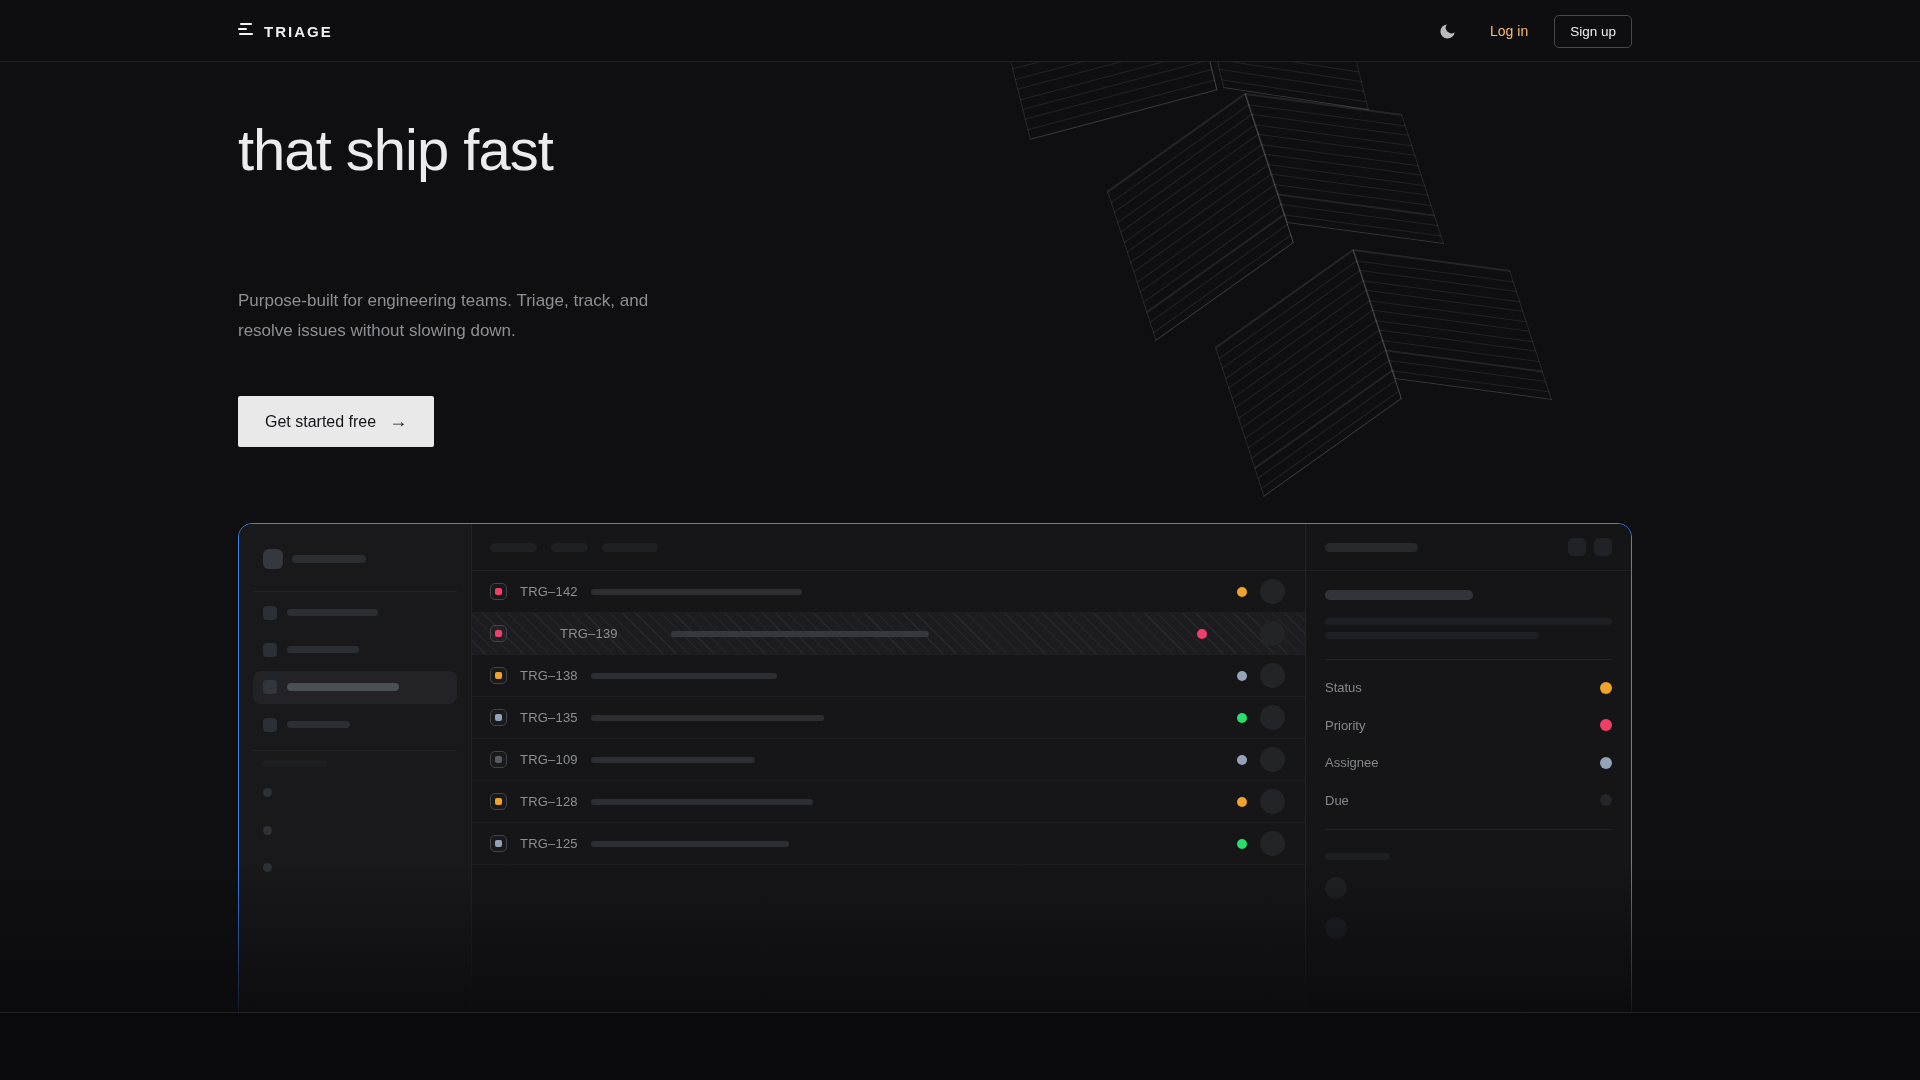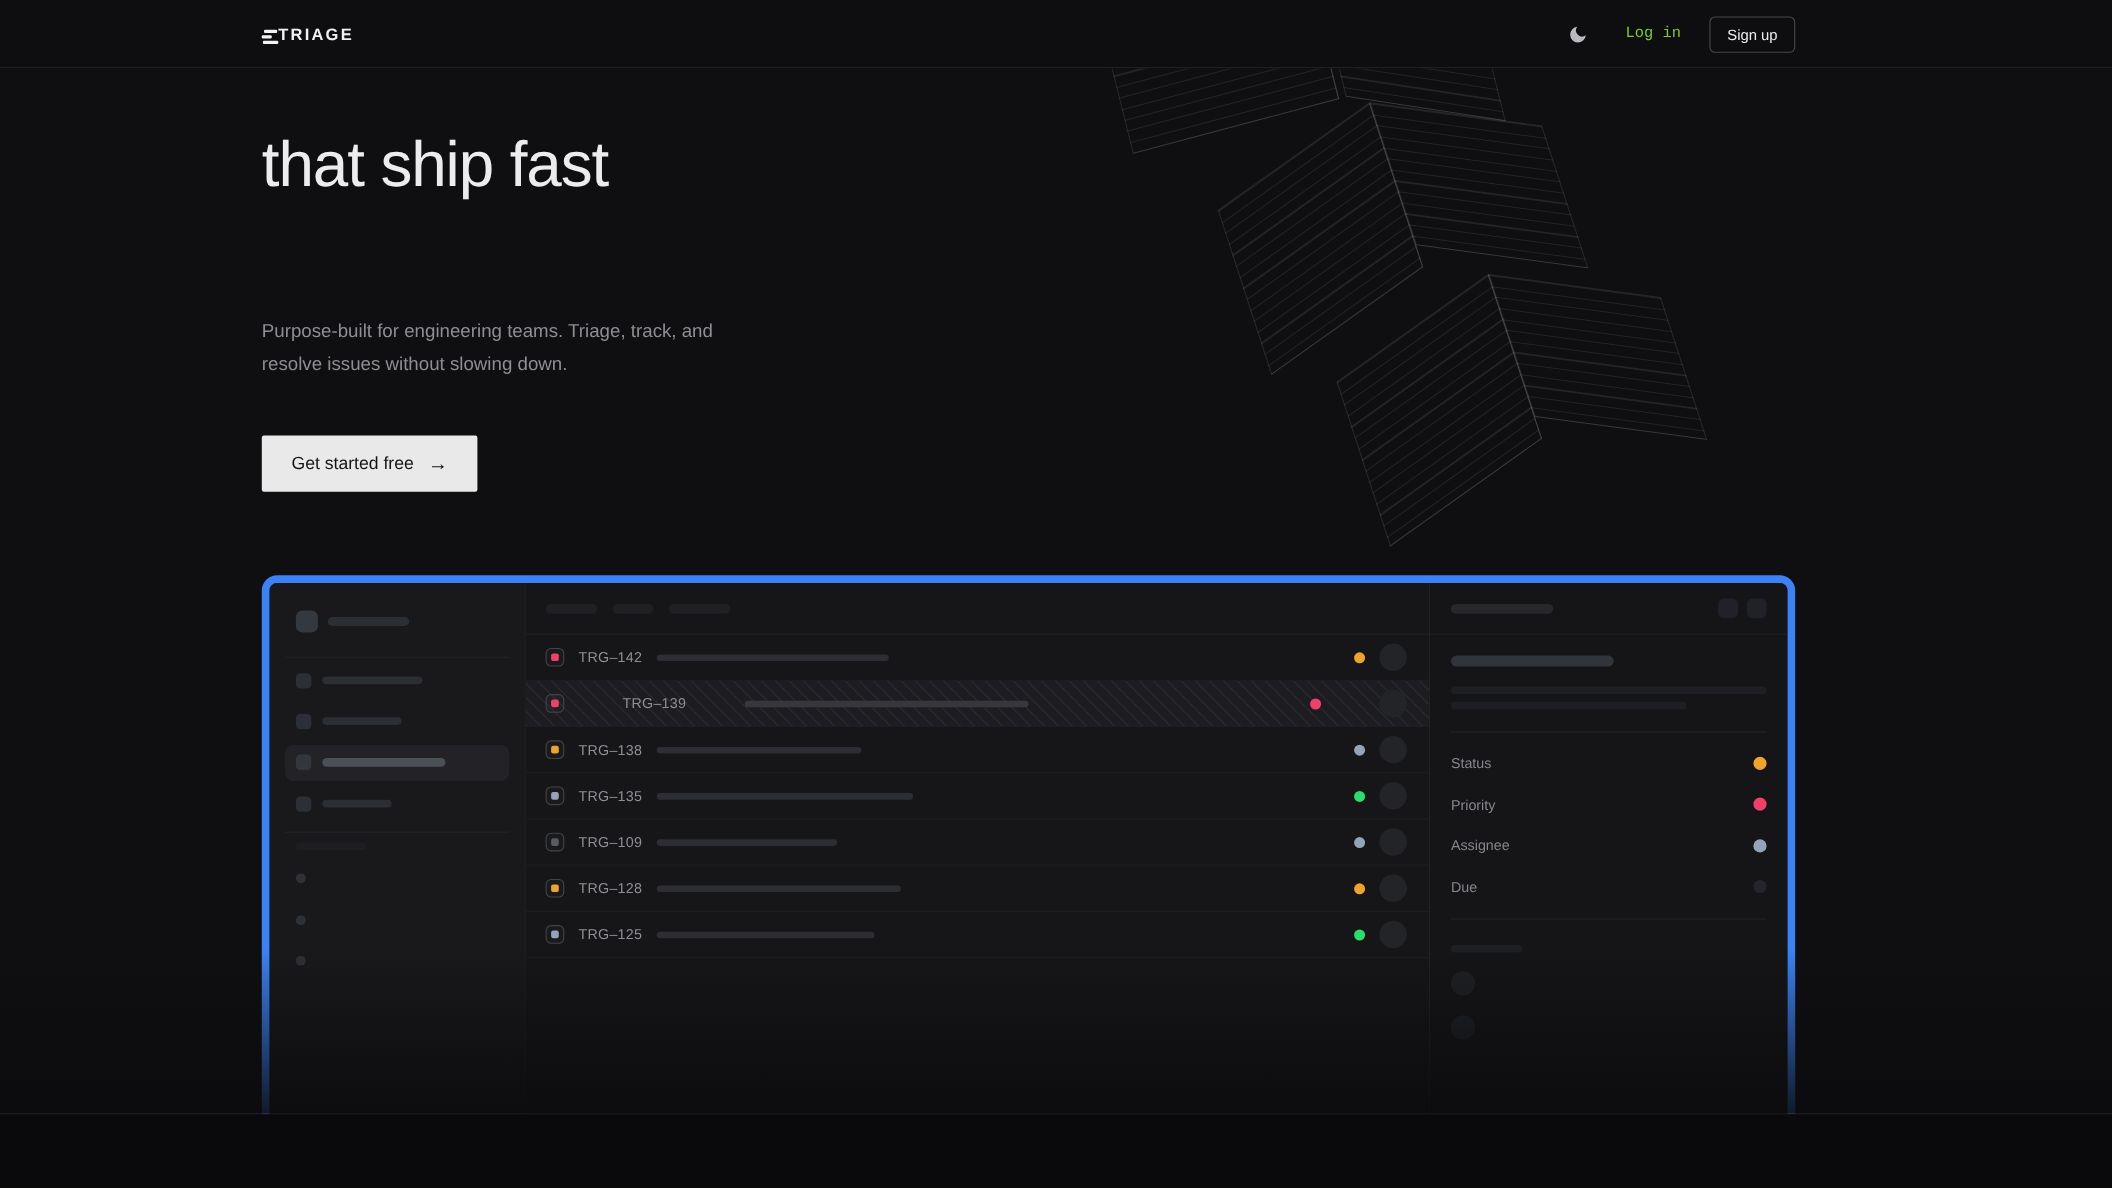--- a/index.html
+++ b/index.html
@@ -3,31 +3,31 @@
 <meta charset="utf-8">
 <style>
   * { margin:0; padding:0; box-sizing:border-box; }
   html,body { width:1920px; height:1080px; overflow:hidden; background:#0a0a0c;
     font-family:"Liberation Sans","DejaVu Sans",sans-serif; }
 
   
   .nav { position:relative; height:62px; background:#0e0e10; border-bottom:1px solid #222226; z-index:5; }
   .nav-inner { position:absolute; left:238px; right:288px; top:0; height:62px;
     display:flex; align-items:center; justify-content:space-between; }
-  .brand { display:flex; align-items:flex-end; }
+  .brand { display:flex; align-items:flex-start; gap:11px; }
   .brand-glyph { display:flex; flex-direction:column; gap:2.5px; }
   .brand-glyph i { display:block; height:2.5px; background:#f2f2f4; border-radius:1px; }
   .brand-glyph i:nth-child(1){ width:12px; margin-left:2px; }
   .brand-glyph i:nth-child(2){ width:9px;  margin-left:0; }
   .brand-glyph i:nth-child(3){ width:14px; margin-left:1px; }
   .brand-name { color:#f0f0f2; font-size:15px; font-weight:700; letter-spacing:2px; }
   .nav-right { display:flex; align-items:center; gap:26px; }
   .moon-btn { width:34px; height:34px; display:flex; align-items:center; justify-content:center;
     background:none; border:none; cursor:pointer; }
-  .login { color:#84cc16; font-size:14px; text-decoration:none; cursor:pointer;font-family:Liberation Mono, monospace; }
+  .login { color:#fdba74; font-size:14px; text-decoration:none; cursor:pointer; }
   .signup { background:transparent; border:1px solid #47474d; border-radius:5px;
     color:#ededef; font-size:13.5px; padding:8px 15px; cursor:pointer; }
 
   
   .hero { position:relative; height:951px; background:#0f0f12; border-bottom:1px solid #222226;
     overflow:hidden; }
 
   
   .slab { position:absolute; z-index:0; }
   .slab .pa,.slab .pb { position:absolute; transform-origin:0 0;
@@ -48,21 +48,21 @@
   .hero-sub { position:absolute; left:238px; top:224px; width:446px; color:#8d8f94;
     font-size:17px; line-height:30px; z-index:2; }
   .cta { position:absolute; left:238px; top:334px; height:51px; display:inline-flex;
     align-items:center; gap:13px; padding:15px 27px; background:#e9e9ea; border:none;
     color:#141417; font-size:16px; font-weight:500; border-radius:2px; cursor:pointer; z-index:2;
     font-family:"Liberation Sans","DejaVu Sans",sans-serif; }
   .cta .arr { font-size:18px; }
 
   
   .mock { position:absolute; left:238px; top:461px; width:1394px; height:540px; z-index:1;
-    background:#161619; border:7px solid #3b82f6; border-radius:14px 14px 0 0;
+    background:#161619; border:1px solid #3b82f6; border-radius:14px 14px 0 0;
     display:flex; overflow:hidden; }
 
   
   .mk-side { position:relative; width:233px; background:#19191c; border-right:1px solid #232327; }
   .sk { background:#2b2e33; border-radius:4px; position:absolute; }
   .mk-side .ws-sq { left:24px; top:25px; width:20px; height:20px; border-radius:6px; background:#343940; }
   .mk-side .ws-bar { left:53px; top:31px; width:74px; height:8px; }
   .mk-div { position:absolute; left:14px; right:14px; height:1px; background:#242428; }
   .mk-side .d1 { top:67px; } .mk-side .d2 { top:226px; }
   .nav-sq { position:absolute; left:24px; width:14px; height:14px; border-radius:4px; background:#2c2f35; }

